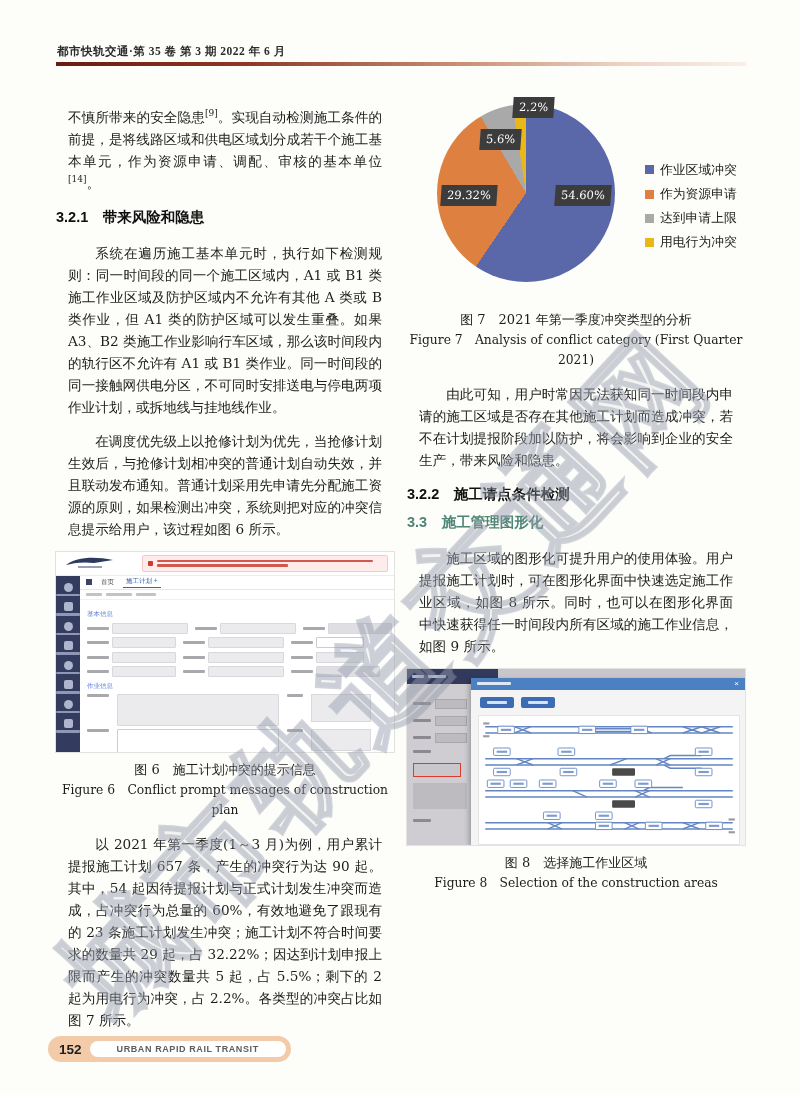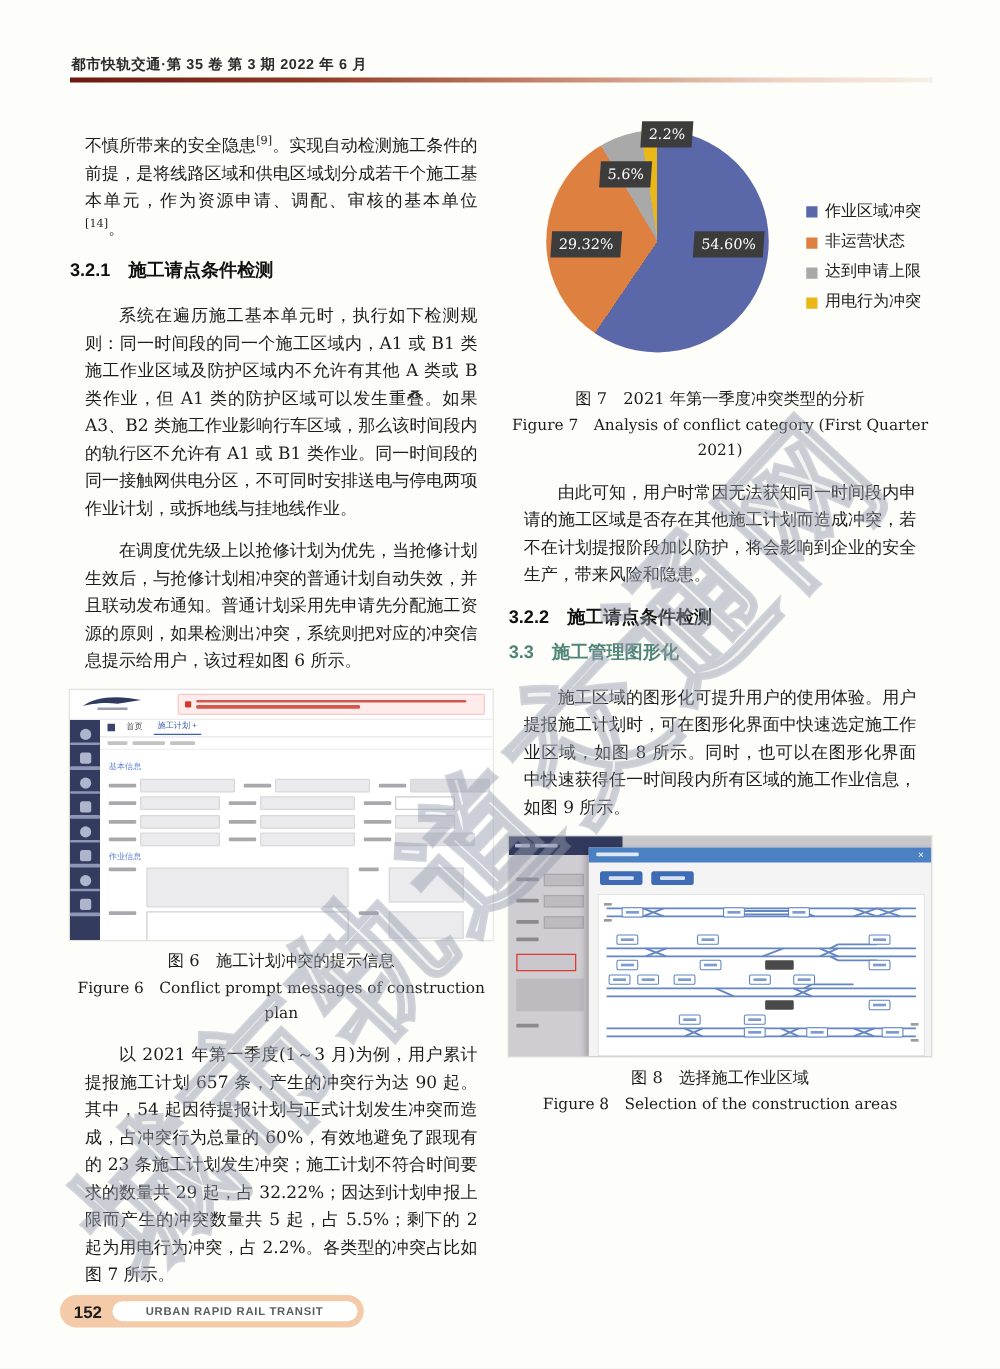--- a/index.html
+++ b/index.html
@@ -1,21 +1,21 @@
 <!DOCTYPE html>
 <html><head>
 <meta charset="utf-8">
 <style>
   html,body{margin:0;padding:0;}
   body{width:800px;height:1095px;overflow:hidden;background:#e9e9e7;}
   .page{position:relative;width:800px;height:1095px;background:#fdfdfa;
         font-family:"DejaVu Serif","Liberation Serif",serif;color:#1c1c1c;}
 
   
-  .run-head{position:absolute;left:57px;top:44px;font-family:Liberation Sans, sans-serif;
+  .run-head{position:absolute;left:57px;top:44px;font-family:Liberation Serif, serif;
             font-weight:bold;font-size:11.5px;color:#2b2b2b;letter-spacing:.5px;}
   .head-rule{position:absolute;left:56px;top:62px;width:690px;height:3.5px;
              background:linear-gradient(90deg,#6b1a10 0%,#8e3a26 28%,#c98d72 58%,#ecd3c4 82%,#f9efe8 100%);}
 
   
   .col{position:absolute;top:94px;width:338px;font-size:13.6px;line-height:1.62;text-align:justify;}
   .col-left{left:56px;}
   .col-right{left:407px;}
   .para{margin:12px;text-indent:2em;}
   .para.noindent{text-indent:0;}
@@ -117,21 +117,21 @@
 
 <div class="page">
 
   <div class="run-head">都市快轨交通·第 35 卷 第 3 期 2022 年 6 月</div>
   <div class="head-rule"></div>
 
   <div class="watermark">城市轨道交通网</div>
 
   <div class="col col-left">
     <p class="para noindent"><span>不慎所带来的安全隐患</span><sup>[9]</sup><span>。实现自动检测施工条件的前提，是将线路区域和供电区域划分成若干个施工基本单元，作为资源申请、调配、审核的基本单位</span><sup>[14]</sup><span>。</span></p>
-    <p class="sec-head">3.2.1　施工请点条件检测</p>
+    <p class="sec-head">3.2.1　带来风险和隐患</p>
     <p class="para">系统在遍历施工基本单元时，执行如下检测规则：同一时间段的同一个施工区域内，A1 或 B1 类施工作业区域及防护区域内不允许有其他 A 类或 B 类作业，但 A1 类的防护区域可以发生重叠。如果 A3、B2 类施工作业影响行车区域，那么该时间段内的轨行区不允许有 A1 或 B1 类作业。同一时间段的同一接触网供电分区，不可同时安排送电与停电两项作业计划，或拆地线与挂地线作业。</p>
     <p class="para">在调度优先级上以抢修计划为优先，当抢修计划生效后，与抢修计划相冲突的普通计划自动失效，并且联动发布通知。普通计划采用先申请先分配施工资源的原则，如果检测出冲突，系统则把对应的冲突信息提示给用户，该过程如图 6 所示。</p>
 
     <div class="figure-shot fig6">
       <div class="f6-header">
         <svg class="f6-logo" width="52" height="16" viewBox="0 0 52 16">
           <path d="M2 10 C 12 2, 30 1, 49 5 L 30 8 C 18 6.5, 8 8.5, 2 10 Z" fill="#2e3a5e"></path>
           <rect x="14" y="11" width="24" height="2" fill="#9aa0b4"></rect>
         </svg>
         <div class="f6-alert">
@@ -279,21 +279,21 @@
           <div class="pie-label pl-2">5.6%</div>
           <div class="pie-label pl-3">2.2%</div>
         </div>
       <div class="legend" id="legend">
           <div class="legend-item">
             <span class="legend-swatch" style="background: rgb(90, 103, 169);"></span>
             <span>作业区域冲突</span>
           </div>
           <div class="legend-item">
             <span class="legend-swatch" style="background: rgb(222, 129, 64);"></span>
-            <span>非运营状态</span>
+            <span>作为资源申请</span>
           </div>
           <div class="legend-item">
             <span class="legend-swatch" style="background: rgb(169, 169, 169);"></span>
             <span>达到申请上限</span>
           </div>
           <div class="legend-item">
             <span class="legend-swatch" style="background: rgb(233, 184, 24);"></span>
             <span>用电行为冲突</span>
           </div>
         </div>

